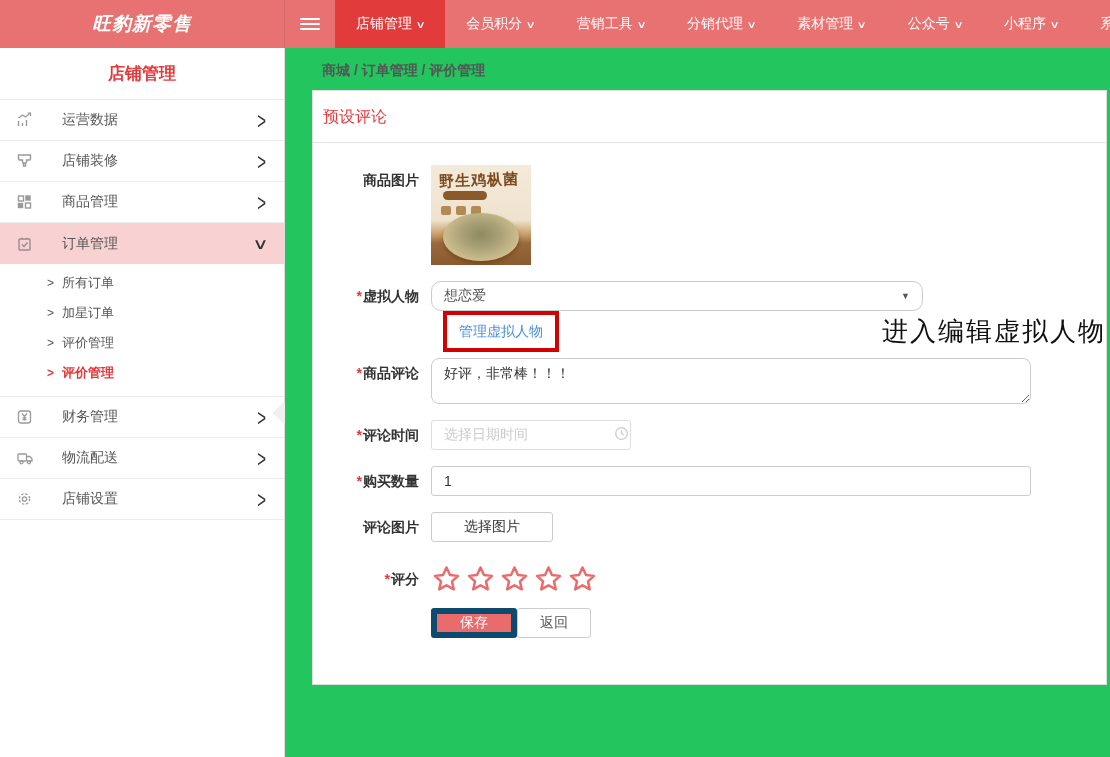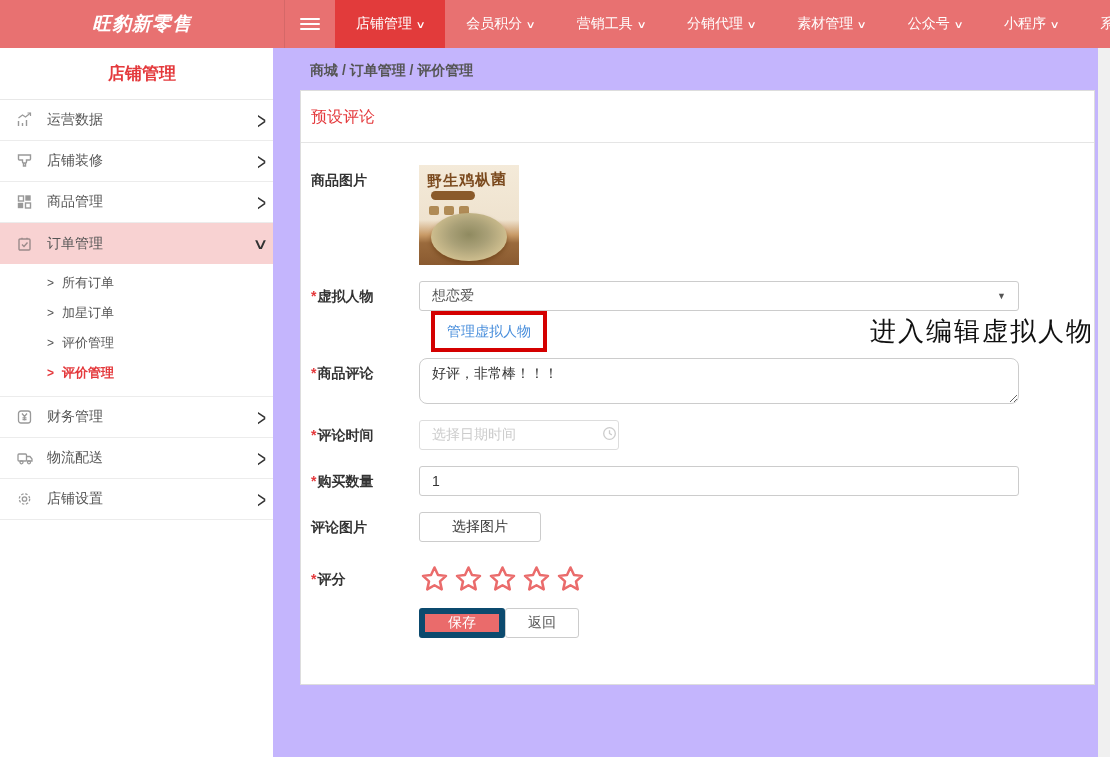--- a/index.html
+++ b/index.html
@@ -17,62 +17,62 @@
   .nav-item { display:flex; align-items:center; padding:0 21px; font-size:14px; cursor:pointer; }
   .nav-item.active { background:#e23b3b; }
   .nav-caret { font-size:10px; margin-left:5px; transform:scaleX(1.4); display:inline-block; }
 
   
   .sidebar { position:absolute; left:0; top:48px; width:285px; height:709px;
     background:#fff; border-right:1px solid #ddd; }
   .side-title { height:52px; display:flex; align-items:center; justify-content:center;
     font-size:17px; font-weight:bold; color:#e4393c; border-bottom:1px solid #e8e8e8; }
   .side-item { height:41px; display:flex; align-items:center; padding:0 18px 0 16px;
-    border-bottom:1px solid #ececec; color:#555; font-size:14px; cursor:pointer; }
+    border-bottom:1px solid #ececec; color:#555; font-size:14px; cursor:pointer;gap:15px; }
   .side-item .s-icon { width:22px; height:16px; margin-right:9px; color:#999; flex:none; display:flex; align-items:center; }
   .side-item .s-label { flex:1; }
   .side-item .s-caret { color:#333; font-size:15px; }
   .side-item.open { background:#f8d2d2; border-bottom:none; }
   .caret-right { display:inline-block; transform:scaleY(1.6); font-size:13px; }
   .caret-down  { display:inline-block; transform:scaleX(1.5); font-size:12px; }
   .submenu { border-bottom:1px solid #ececec; padding:4px 0 8px 0; }
   .sub-item { height:30px; display:flex; align-items:center; padding-left:47px;
     font-size:13px; color:#555; cursor:pointer; }
   .sub-item .sub-arrow { margin-right:8px; font-size:12px; }
   .sub-item.active { color:#e4393c; font-weight:bold; }
   .notch { position:absolute; right:-8px; top:357px; width:16px; height:16px;
     background:#f0f0f0; transform:rotate(45deg); }
 
   
-  .content { position:absolute; left:273px; top:48px; width:825px; height:709px; background:#c4b5fd; }
+  .content { position:absolute; left:285px; top:48px; width:825px; height:709px; background:#22c55e; }
   .breadcrumb { margin:14px 0 0 37px; font-size:14px; font-weight:bold; color:#555; }
   .panel { margin:10px 3px 0 27px; background:#fff; border:1px solid #ddd; min-height:577px; }
   .panel-head { padding:16px 10px 14px 10px; border-bottom:1px solid #e5e5e5;
     font-size:16px; color:#e4393c; }
 
   
   .form { padding:22px 0 30px 10px; }
   .row { display:flex; align-items:center; margin-bottom:16px; }
   .row.top { align-items:flex-start; }
-  .flabel { width:108px; padding-right:12px; font-size:14px;
+  .flabel { width:108px; text-align:right; padding-right:12px; font-size:14px;
     font-weight:bold; color:#333; flex:none; line-height:30px; }
   .req { color:#e4393c; margin-right:1px; }
 
   .prod-img { width:100px; height:100px; position:relative; overflow:hidden; cursor:pointer;
     background:linear-gradient(180deg,#f4ead9 0%,#efe3cf 55%,#c89a66 70%,#9a6a3c 78%,#8a5a30 100%); }
   .prod-title { position:absolute; top:6px; left:8px; font-family:"Liberation Serif","DejaVu Serif",serif;
     font-size:15px; font-weight:bold; color:#7b4a1e; transform:rotate(-2deg); letter-spacing:1px; }
   .prod-pill { position:absolute; top:26px; left:12px; width:44px; height:9px; border-radius:5px; background:#8a5a2a; }
   .prod-badges { position:absolute; top:41px; left:10px; display:flex; gap:5px; }
   .prod-badges i { width:10px; height:9px; background:#b08b56; border-radius:2px; }
   .prod-plate { position:absolute; left:12px; top:48px; width:76px; height:48px; border-radius:50%;
     background:radial-gradient(ellipse at 50% 45%, #8f8a60 0%, #a9a077 35%, #cdbd8e 70%, #d9c897 100%);
     box-shadow:0 3px 4px rgba(90,50,10,.45); }
 
-  .select-box { width:600px; height:30px; border:1px solid #ccc; border-radius:3px; background:#fff;
+  .select-box { width:492px; height:30px; border:1px solid #ccc; border-radius:10px; background:#fff;
     display:flex; align-items:center; padding:0 12px; font-size:14px; color:#555; cursor:pointer; }
   .select-box .sel-text { flex:1; }
   .select-box .sel-arrow { font-size:9px; color:#555; }
 
   .link-row { margin:0 0 6px 120px; display:flex; align-items:center;justify-content:space-between; }
   .link-box { border:4px solid #d40000; padding:7px 12px; background:#fff; }
   .manage-link { color:#4a8fdc; font-size:14px; text-decoration:none; cursor:pointer; }
   .annotation { font-size:26px; color:#111; margin-left:14px; letter-spacing:2px; }
 
   textarea.comment { width:600px; height:46px; border:1px solid #ccc; border-radius:8px;

